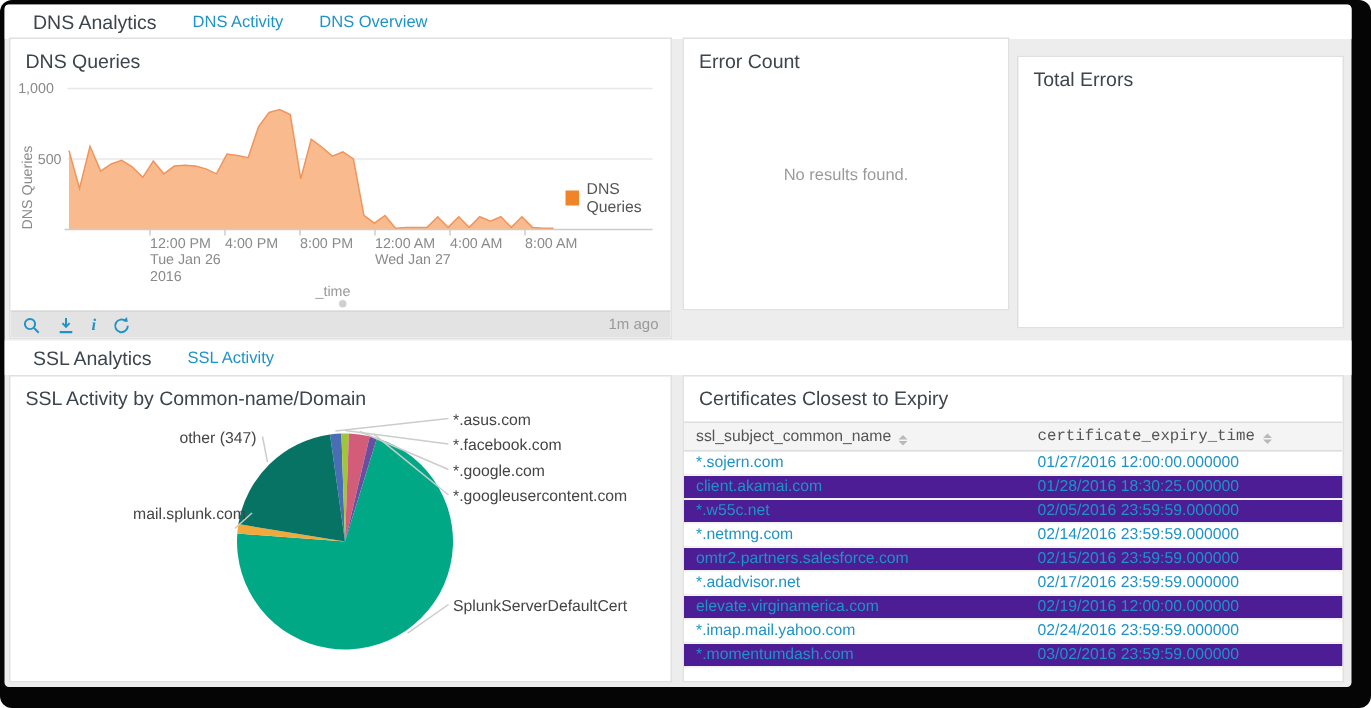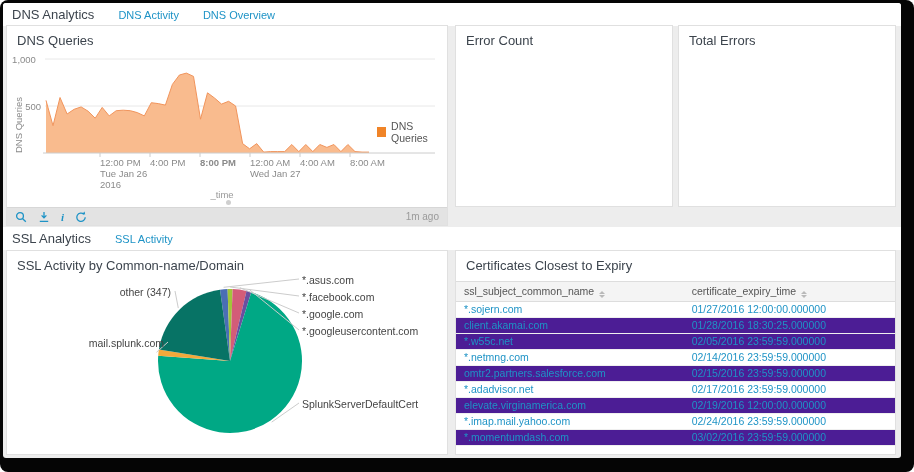--- a/index.html
+++ b/index.html
@@ -1,19 +1,19 @@
 <!DOCTYPE html>
 <html><head>
 <meta charset="utf-8">
 <style>
   html,body{margin:0;padding:0;background:#fff;font-family:"Liberation Sans",sans-serif;}
   .frame{position:relative;width:914px;height:472px;background:#050505;border-radius:8px;overflow:hidden;}
   .screen{position:absolute;left:3px;top:3px;width:898px;height:455px;background:#ededed;overflow:hidden;border-radius:3px;}
 
-  .app-header{position:absolute;left:0;width:100%;height:23px;background:#fff;display:flex;align-items:center;}
+  .app-header{position:absolute;left:0;width:100%;height:23px;background:#fff;display:flex;align-items:center;padding-left:10px;}
   .section-title{font-size:13px;color:#3c444d;margin-left:9px;font-weight:400;}
   .tabs{display:flex;margin-left:24px;gap:24px;}
   .tab{font-size:11px;color:#1e93c6;cursor:pointer;white-space:nowrap;}
 
   .panel{position:absolute;background:#fff;border:1px solid #e0e0e0;box-sizing:border-box;overflow:hidden;}
   .panel-title{position:absolute;left:10px;top:7px;font-size:13px;color:#3c444d;}
 
   
   #dnsPanel{left:3px;top:22px;width:442px;height:201px;}
   #dnsSvg{position:absolute;left:0;top:25px;}
@@ -28,34 +28,34 @@
   .swatch{width:10px;height:10px;display:inline-block;}
   .legend-label{font-size:10.5px;color:#555;}
   .resize-dot{position:absolute;left:219px;top:174px;width:5px;height:5px;border-radius:50%;background:#cfcfcf;cursor:ns-resize;}
   .toolbar{position:absolute;left:0;bottom:0;width:100%;height:18px;background:#e3e3e3;border-top:1px solid #d7d7d7;display:flex;align-items:center;box-sizing:border-box;padding:0 8px;gap:11px;}
   .tb-icon{display:inline-flex;align-items:center;cursor:pointer;height:12px;}
   .info-i{font-family:"Liberation Serif",serif;font-style:italic;font-weight:bold;color:#1e93c6;font-size:11px;line-height:12px;}
   .ago{margin-left:auto;font-size:10px;color:#9a9a9a;}
 
   
   #errorPanel{left:452px;top:22px;width:218px;height:182px;}
-  #totalPanel{left:675px;top:22px;width:218px;height:182px;}
+  #totalPanel{left:675px;top:34px;width:218px;height:182px;}
   .no-results{position:absolute;left:0;top:85px;width:100%;text-align:center;font-size:11px;color:#9a9a9a;}
   .single-value{position:absolute;left:0;top:24px;width:100%;text-align:center;font-size:11px;color:#9a9a9a;}
 
   
   #sslHeader{top:224px;height:23px;}
   #piePanel{left:3px;top:247px;width:442px;height:205px;}
   #pieSvg{position:absolute;left:0;top:0;}
   .pie-label{position:absolute;font-size:10.5px;color:#444;white-space:nowrap;}
 
   #tablePanel{left:452px;top:247px;width:441px;height:205px;}
   #certTable{position:absolute;left:0;top:30px;width:100%;border-collapse:collapse;table-layout:fixed;}
   #certTable th{width:52%;text-align:left;font-weight:400;font-size:10.5px;color:#555;background:#f4f4f4;border-top:1px solid #ddd;border-bottom:1px solid #ddd;padding:3px 8px;cursor:pointer;}
-  #certTable th:last-child{width:48%;}
+  #certTable th:last-child{width:48%;font-family:Liberation Mono, monospace;}
   #certTable td{font-size:10.5px;line-height:11px;color:#1e93c6;padding:2px 8px;border-bottom:1px solid #efefef;cursor:pointer;white-space:nowrap;overflow:hidden;}
   #certTable tr.even td{background:#4c1d95;}
   .sort-icon{display:inline-flex;flex-direction:column;gap:1px;margin-left:5px;vertical-align:1px;}
   .sort-icon i{display:block;width:0;height:0;border-left:3px solid transparent;border-right:3px solid transparent;}
   .sort-icon .up{border-bottom:3px solid #b9b9b9;}
   .sort-icon .down{border-top:3px solid #b9b9b9;}
 </style>
 </head>
 <body>
 
@@ -90,21 +90,21 @@
     <div class="ylabel-rot">DNS Queries</div>
     <div id="xLabels">
           <div class="xtick" style="left: 93px;">
             <div>12:00 PM</div>
             <div>Tue Jan 26</div>
             <div>2016</div>
           </div>
           <div class="xtick" style="left: 143px;">
             <div>4:00 PM</div>
           </div>
-          <div class="xtick" style="left: 193px; font-weight: bold;">
+          <div class="xtick" style="left: 193px;">
             <div>8:00 PM</div>
           </div>
           <div class="xtick" style="left: 243px;">
             <div>12:00 AM</div>
             <div>Wed Jan 27</div>
           </div>
           <div class="xtick" style="left: 293px;">
             <div>4:00 AM</div>
           </div>
           <div class="xtick" style="left: 343px;">
@@ -138,20 +138,21 @@
               <path d="M10.2 6.2a4.2 4.2 0 1 1-1.3-3" fill="none" stroke="#1e93c6" stroke-width="1.3"></path>
               <path d="M9.6 0.4l0.6 3.2-3.2-0.6z" fill="#1e93c6"></path>
             </svg>
       </span>
       <span class="ago">1m ago</span>
     </div>
   </div>
 
   <div class="panel" id="errorPanel">
     <div class="panel-title">Error Count</div>
+    <div class="no-results">No results found.</div>
   </div>
 
   <div class="panel" id="totalPanel">
     <div class="panel-title">Total Errors</div>
   </div>
 
   <div class="app-header" id="sslHeader">
     <span class="section-title">SSL Analytics</span>
     <nav class="tabs" id="sslTabs">
           <span class="tab">SSL Activity</span>

